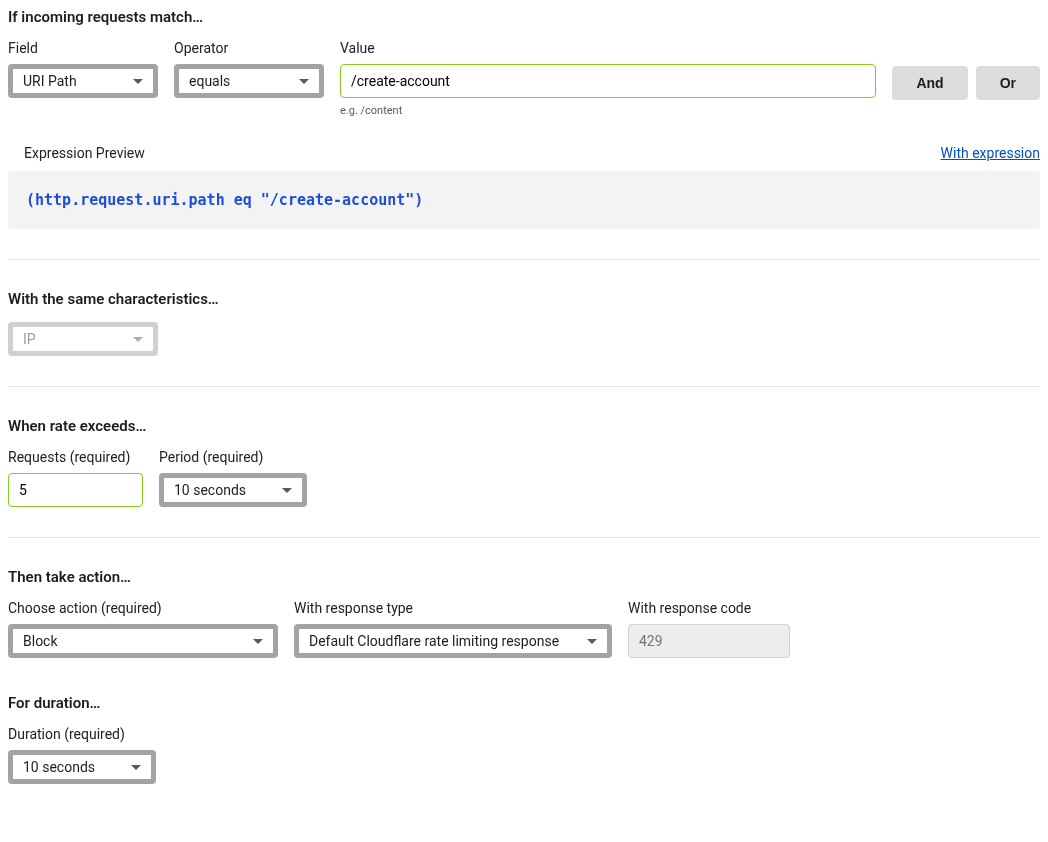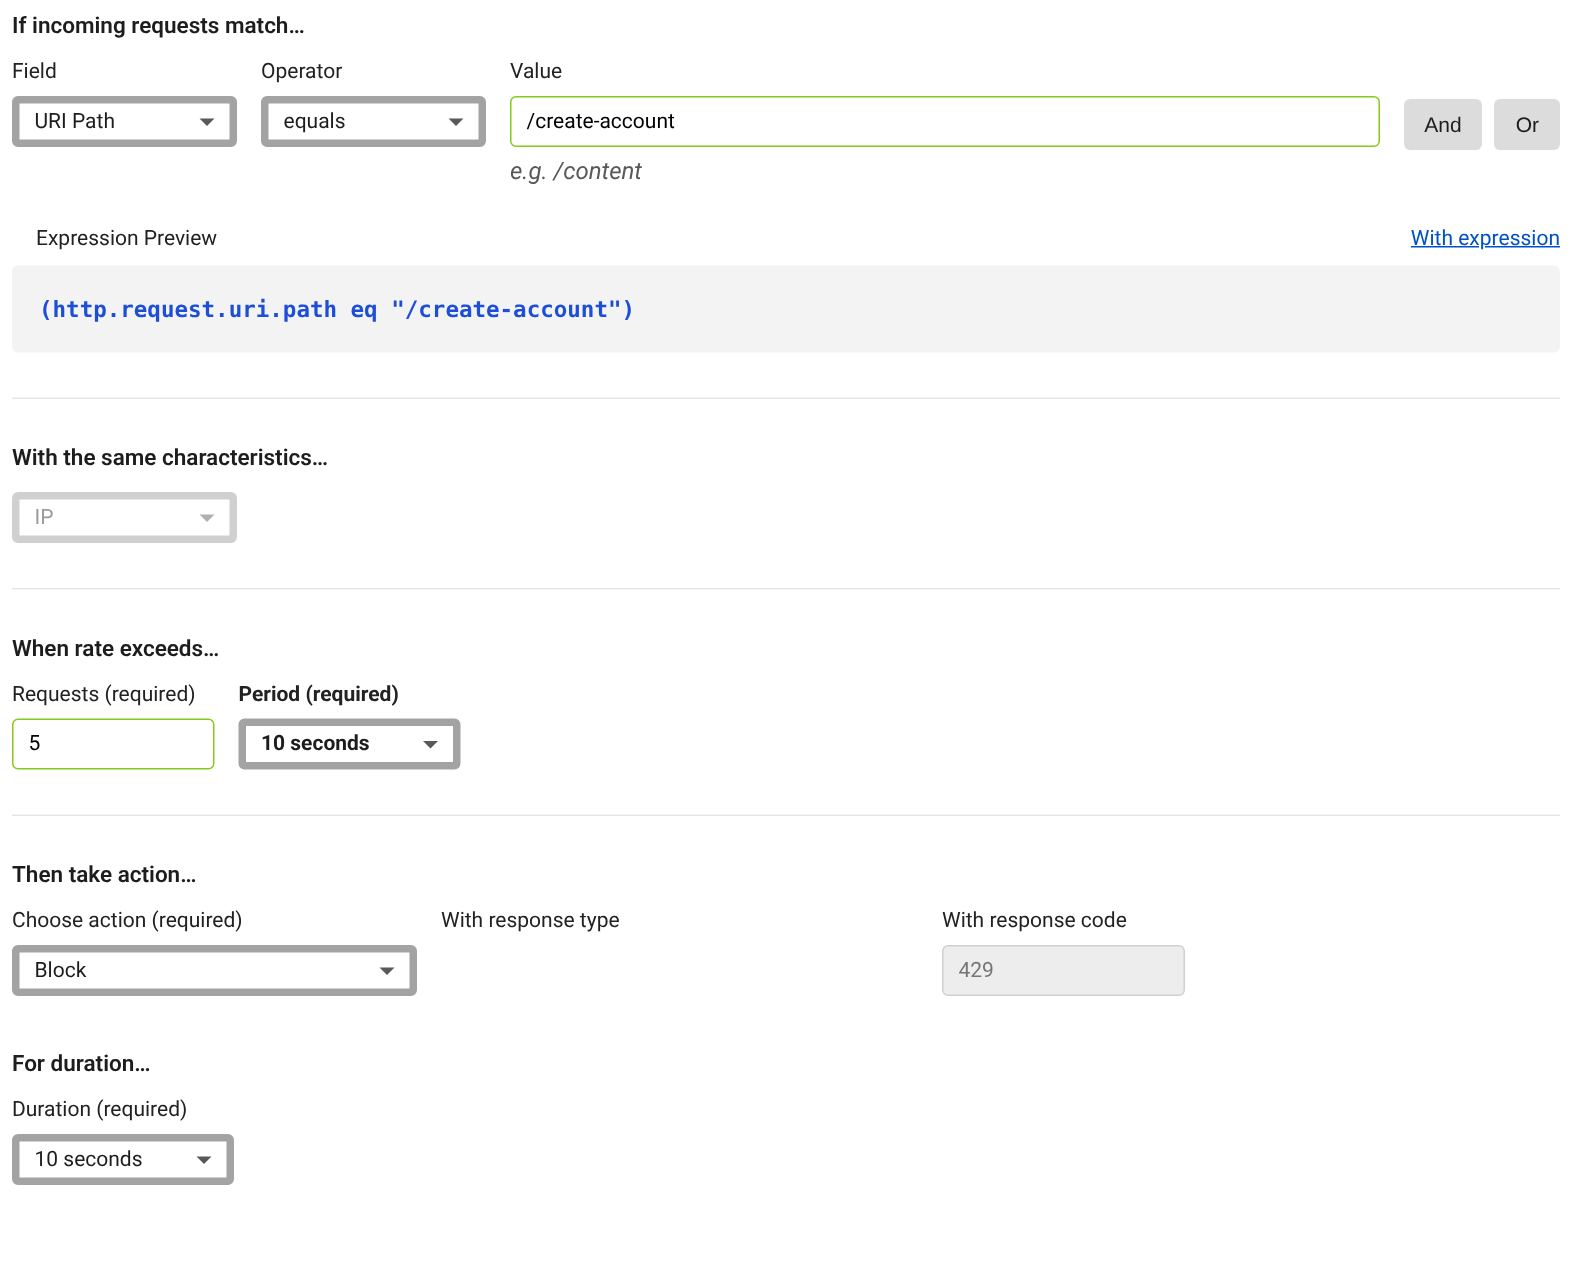--- a/index.html
+++ b/index.html
@@ -57,34 +57,34 @@
     font-size: 14px;
     font-family: inherit;
     outline: none;
   }
   .input-text.disabled {
     background: #ededed;
     color: #9b9b9b;
     border-color: #d0d0d0;
   }
   .hint {
-    font-size: 16px;
+    font-size: 11px;
     color: #595959;
     margin-top: 6px;
-    font-style: italic;
   }
   .btn-gray {
     height: 34px;
-    padding: 0 14px;
+    padding: 0 24px;
     background: #dcdcdc;
     border: none;
     border-radius: 4px;
     font-size: 14px;
     cursor: pointer;
     color: #1d1d1d;
+    font-weight: bold;
   }
   .preview-box {
     background: #f3f3f3;
     border-radius: 4px;
     padding: 20px 18px;
     font-family: ui-monospace, SFMono-Regular, Menlo, Consolas, monospace;
     font-size: 15px;
     color: #1d4ed8;
     margin-top: 10px;
     font-weight: bold;
@@ -106,21 +106,21 @@
     border: none;
     border-top: 1px solid #e6e6e6;
     margin: 30px 0;
   }
   .spacer-sm { height: 18px; }
   .w-field { width: 150px; }
   .w-op { width: 150px; }
   .w-value { flex: 1; }
   .w-char { width: 150px; }
   .w-req { width: 135px; }
-  .w-period { width: 148px; font-weight: bold; }
+  .w-period { width: 148px; }
   .w-action { width: 270px; }
   .w-resptype { width: 318px; }
   .w-respcode { width: 162px; }
   .w-dur { width: 148px; }
 </style>
 </head>
 <body>
 
 <h3 class="section">If incoming requests match…</h3>
 
@@ -193,20 +193,24 @@
 <div class="row">
   <div class="col w-action">
     <span class="label">Choose action (required)</span>
     <div class="select">
       <span>Block</span>
       <span class="caret"></span>
     </div>
   </div>
   <div class="col w-resptype">
     <span class="label">With response type</span>
+    <div class="select">
+      <span>Default Cloudflare rate limiting response</span>
+      <span class="caret"></span>
+    </div>
   </div>
   <div class="col w-respcode">
     <span class="label">With response code</span>
     <input class="input-text disabled" type="text" disabled="" placeholder="429" style="">
   </div>
 </div>
 
 <div class="spacer-sm"></div>
 <div class="spacer-sm"></div>
 

